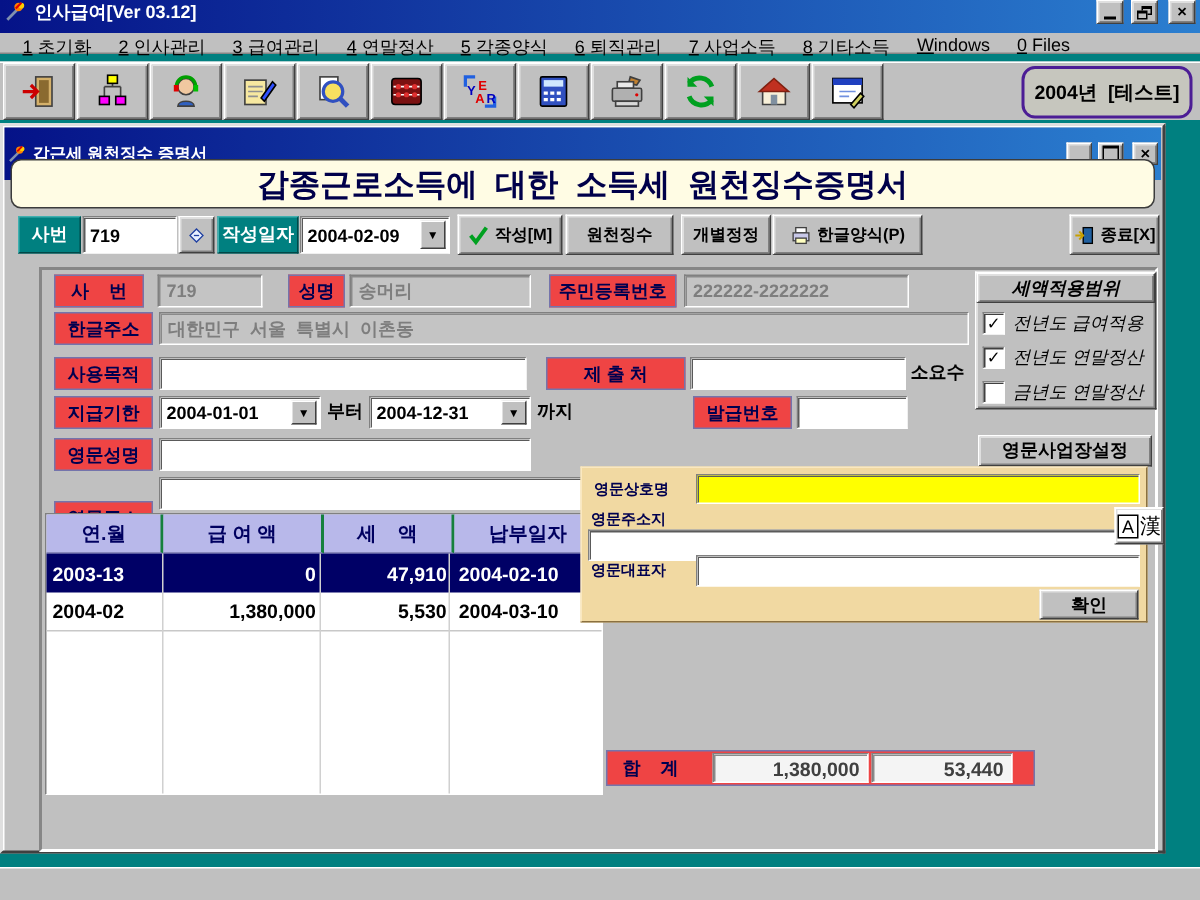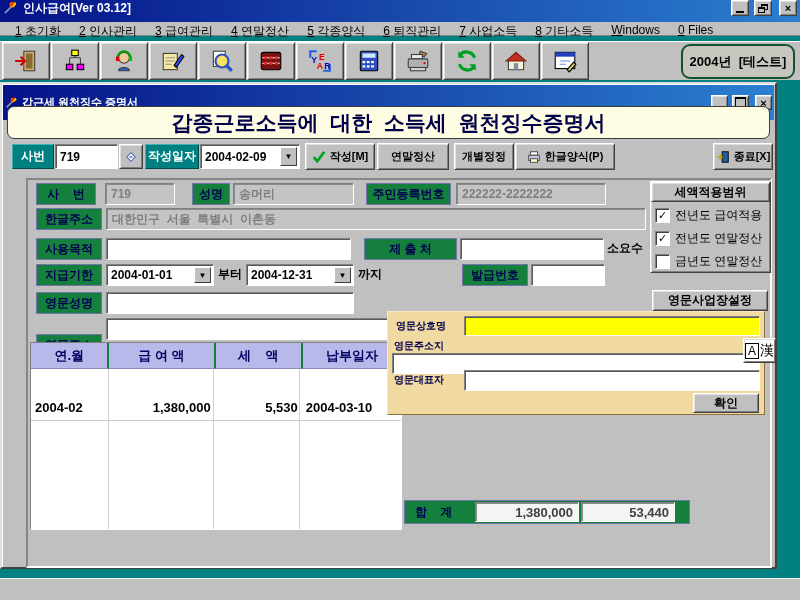--- a/index.html
+++ b/index.html
@@ -15,29 +15,29 @@
   .g-max{width:9px;height:8px;border:1px solid #000;border-top-width:2px;}
   .g-rest{width:11px;height:9px;position:relative;}
   .g-rest:before{content:"";position:absolute;left:3px;top:0;width:7px;height:6px;border:1px solid #000;border-top-width:2px;box-sizing:border-box;}
   .g-rest:after{content:"";position:absolute;left:0;top:3px;width:7px;height:6px;border:1px solid #000;border-top-width:2px;background:#c0c0c0;box-sizing:border-box;}
   .menubar{left:0;top:22px;width:800px;height:14px;background:#c0c0c0;display:flex;align-items:flex-start;font-size:12px;color:#000;padding-left:6px;border-bottom:1px solid #868686;}
   .mi{display:inline-block;padding:1px 9px;white-space:pre;}
   .mi::first-letter{text-decoration:underline;}
   .toolbar{left:0;top:41px;width:800px;height:39px;background:#c0c0c0;border-top:1px solid #ffffff;display:flex;align-items:center;padding-left:2px;gap:1px;}
   .tbtn{width:46px;height:36px;display:flex;align-items:center;justify-content:center;}
   .tbtn svg{width:26px;height:26px;}
-  .badge{position:absolute;right:5px;top:44px;width:110px;height:31px;background:#c6c6be;border:2px solid #14532d;border-radius:9px;display:flex;align-items:center;justify-content:center;font-size:13px;font-weight:bold;white-space:pre;}
+  .badge{position:absolute;right:5px;top:44px;width:110px;height:31px;background:#c6c6be;border:2px solid #4c1d95;border-radius:9px;display:flex;align-items:center;justify-content:center;font-size:13px;font-weight:bold;white-space:pre;}
   
   .fw{left:0;top:82px;width:777px;height:487px;background:#c0c0c0;border:2px solid;border-color:#dfdfdf #404040 #404040 #dfdfdf;box-shadow:inset 1px 1px 0 #fff;}
   .fwtitle{left:1px;top:1px;width:771px;height:35px;background:linear-gradient(90deg,#051288,#2b7fd0);display:flex;align-items:center;gap:4px;padding:0 2px;color:#fff;font-size:11px;font-weight:bold;}
   .fwtitle .winbtn{width:15px;height:13px;}
   .banner{left:5px;top:22px;width:763px;height:33px;background:#fffce4;border:1px solid #3c3c3c;border-radius:7px;display:flex;align-items:center;justify-content:center;font-size:21px;font-weight:bold;color:#00004a;white-space:pre;}
   .teal{background:#008080;color:#fff;font-weight:bold;font-size:12px;display:flex;align-items:center;justify-content:center;border:1px solid;border-color:#40b0b0 #004848 #004848 #40b0b0;}
   .btn{background:#c0c0c0;border:1px solid;border-color:#ffffff #404040 #404040 #ffffff;box-shadow:inset 1px 1px 0 #dfdfdf, inset -1px -1px 0 #808080;font-size:12px;font-weight:bold;color:#000;display:flex;align-items:center;justify-content:center;gap:4px;white-space:pre;}
-  .flbl{background:#15803d;border:1px solid #7474ac;color:#00004f;font-weight:bold;font-size:12px;display:flex;align-items:center;justify-content:center;white-space:pre;}
+  .flbl{background:#ef4444;border:1px solid #7474ac;color:#00004f;font-weight:bold;font-size:12px;display:flex;align-items:center;justify-content:center;white-space:pre;}
   .ro{background:#c4c4c4;border:1px solid;border-color:#808080 #ffffff #ffffff #808080;box-shadow:inset 1px 1px 0 #8a8a8a;color:#7e7e7e;font-size:12px;font-weight:bold;display:flex;align-items:center;padding-left:5px;white-space:pre;}
   .inp{background:#ffffff;border:1px solid;border-color:#808080 #ffffff #ffffff #808080;box-shadow:inset 1px 1px 0 #5a5a5a;color:#000;font-size:12px;display:flex;align-items:center;padding-left:4px;}
   .ddarrow{position:absolute;right:2px;top:2px;bottom:2px;width:15px;background:#c0c0c0;border:1px solid;border-color:#ffffff #404040 #404040 #ffffff;display:flex;align-items:center;justify-content:center;font-size:8px;color:#000;}
   .fieldpanel{left:24px;top:94px;width:746px;height:390px;border:2px solid;border-color:#868686 #ffffff #ffffff #868686;background:#c0c0c0;}
   .cb{width:13px;height:13px;background:#fff;border:1px solid;border-color:#808080 #fff #fff #808080;box-shadow:inset 1px 1px 0 #404040;display:flex;align-items:center;justify-content:center;font-size:11px;font-weight:bold;color:#000;}
   .cbrow{display:flex;align-items:center;gap:5px;font-size:12px;color:#000;}
   .overlay{background:#f1d9a2;border:1px solid;border-color:#fae8c0 #8a7040 #8a7040 #fae8c0;}
   .olbl{color:#00004f;font-weight:bold;font-size:10px;white-space:pre;}
   .thead{background:#b8b8ea;border-right:2px solid #15803d;border-bottom:1px solid #8888bb;color:#000060;font-weight:bold;font-size:13px;display:flex;align-items:center;justify-content:center;white-space:pre;}
   .tcell{font-size:13px;font-weight:bold;display:flex;align-items:center;padding:0 4px;white-space:pre;}
@@ -223,42 +223,42 @@
           <path d="M6 8h4" stroke="#2040a0"></path>
         </svg></div>
     <div class="abs teal" style="left:143px;top:60px;width:54px;height:25px;">작성일자</div>
     <div class="abs inp" style="left:198px;top:60px;width:100px;height:25px;font-weight:bold;">
         <span>2004-02-09</span>
         <span class="ddarrow">▼</span>
       </div>
     <div class="abs btn" style="left:303px;top:59px;width:70px;height:27px;font-size:11px;"><svg viewBox="0 0 16 16" width="14" height="14">
           <path d="M2 8l4 5 8-11" stroke="#00a020" stroke-width="3" fill="none"></path>
         </svg><span>작성[M]</span></div>
-    <div class="abs btn" style="left:375px;top:59px;width:72px;height:27px;font-size:11px;">연말정산</div>
+    <div class="abs btn" style="left:375px;top:59px;width:72px;height:27px;font-size:11px;">원천징수</div>
     <div class="abs btn" style="left:452px;top:59px;width:60px;height:27px;font-size:11px;">개별정정</div>
     <div class="abs btn" style="left:513px;top:59px;width:100px;height:27px;font-size:11px;"><svg viewBox="0 0 16 16" width="14" height="14">
           <rect x="4" y="2" width="8" height="4" fill="#fff" stroke="#404040"></rect>
           <rect x="2" y="6" width="12" height="6" fill="#c8c8e8" stroke="#404040"></rect>
           <rect x="4" y="10" width="8" height="4" fill="#ffffc0" stroke="#404040"></rect>
         </svg><span>한글양식(P)</span></div>
     <div class="abs btn" style="left:711px;top:59px;width:60px;height:27px;font-size:11px;"><svg viewBox="0 0 16 16" width="14" height="14">
           <rect x="7" y="2" width="7" height="12" fill="#2060a0" stroke="#000"></rect>
           <path d="M1 8h5M4 5l3 3-3 3" stroke="#c8a000" stroke-width="1.5" fill="none"></path>
         </svg><span>종료[X]</span></div>
 
     <div class="abs fieldpanel"></div>
 
     <div class="abs flbl" style="left:34px;top:99px;width:60px;height:22px;">사    번</div>
     <div class="abs ro" style="left:103px;top:99px;width:70px;height:22px;">719</div>
     <div class="abs flbl" style="left:190px;top:99px;width:38px;height:22px;">성명</div>
     <div class="abs ro" style="left:231px;top:99px;width:121px;height:22px;">송머리</div>
     <div class="abs flbl" style="left:364px;top:99px;width:85px;height:22px;">주민등록번호</div>
     <div class="abs ro" style="left:454px;top:99px;width:150px;height:22px;">222222-2222222</div>
 
-    <div class="abs raised" style="left:648px;top:97px;width:121px;height:92px;">
+    <div class="abs raised" style="left:648px;top:97px;width:121px;height:92px;font-style:italic;">
       <div class="abs btn" style="left:0;top:0;width:119px;height:20px;font-size:12px;">세액적용범위</div>
       <div class="abs cbrow" style="left:4px;top:25px;">
           <span class="cb">✓</span>
           <span>전년도 급여적용</span>
         </div>
       <div class="abs cbrow" style="left:4px;top:48px;">
           <span class="cb">✓</span>
           <span>전년도 연말정산</span>
         </div>
       <div class="abs cbrow" style="left:4px;top:71px;">
@@ -296,20 +296,26 @@
 
     <div class="abs flbl" style="left:34px;top:250px;width:66px;height:22px;text-align:center;">영문주소</div>
     <div class="abs inp" style="left:104px;top:234px;width:540px;height:22px;"></div>
 
     <div class="abs" style="left:28px;top:258px;width:372px;height:188px;background:#ffffff;border:1px solid;border-color:#808080 #ffffff #ffffff #808080;">
       <div class="abs" style="left:0;top:0;width:370px;height:26px;display:flex;">
         <div class="thead" style="width:77px;">연.월</div>
         <div class="thead" style="width:105px;">급 여 액</div>
         <div class="thead" style="width:86px;">세    액</div>
         <div class="thead" style="width:99px;border-right:none;">납부일자</div>
+      </div>
+      <div class="abs" style="left:0;top:26px;width:370px;height:26px;display:flex;background:#000066;color:#fff;">
+        <div class="tcell" style="width:77px;">2003-13</div>
+        <div class="tcell" style="width:105px;justify-content:flex-end;">0</div>
+        <div class="tcell" style="width:86px;justify-content:flex-end;">47,910</div>
+        <div class="tcell" style="width:99px;">2004-02-10</div>
       </div>
       <div class="abs" style="left:0;top:52px;width:370px;height:26px;display:flex;color:#000;border-bottom:1px solid #c8c8c8;">
         <div class="tcell" style="width:77px;">2004-02</div>
         <div class="tcell" style="width:105px;justify-content:flex-end;">1,380,000</div>
         <div class="tcell" style="width:86px;justify-content:flex-end;">5,530</div>
         <div class="tcell" style="width:99px;">2004-03-10</div>
       </div>
       <div class="abs" style="left:77px;top:26px;width:1px;height:160px;background:#d0d0d0;"></div>
       <div class="abs" style="left:182px;top:26px;width:1px;height:160px;background:#d0d0d0;"></div>
       <div class="abs" style="left:268px;top:26px;width:1px;height:160px;background:#d0d0d0;"></div>

